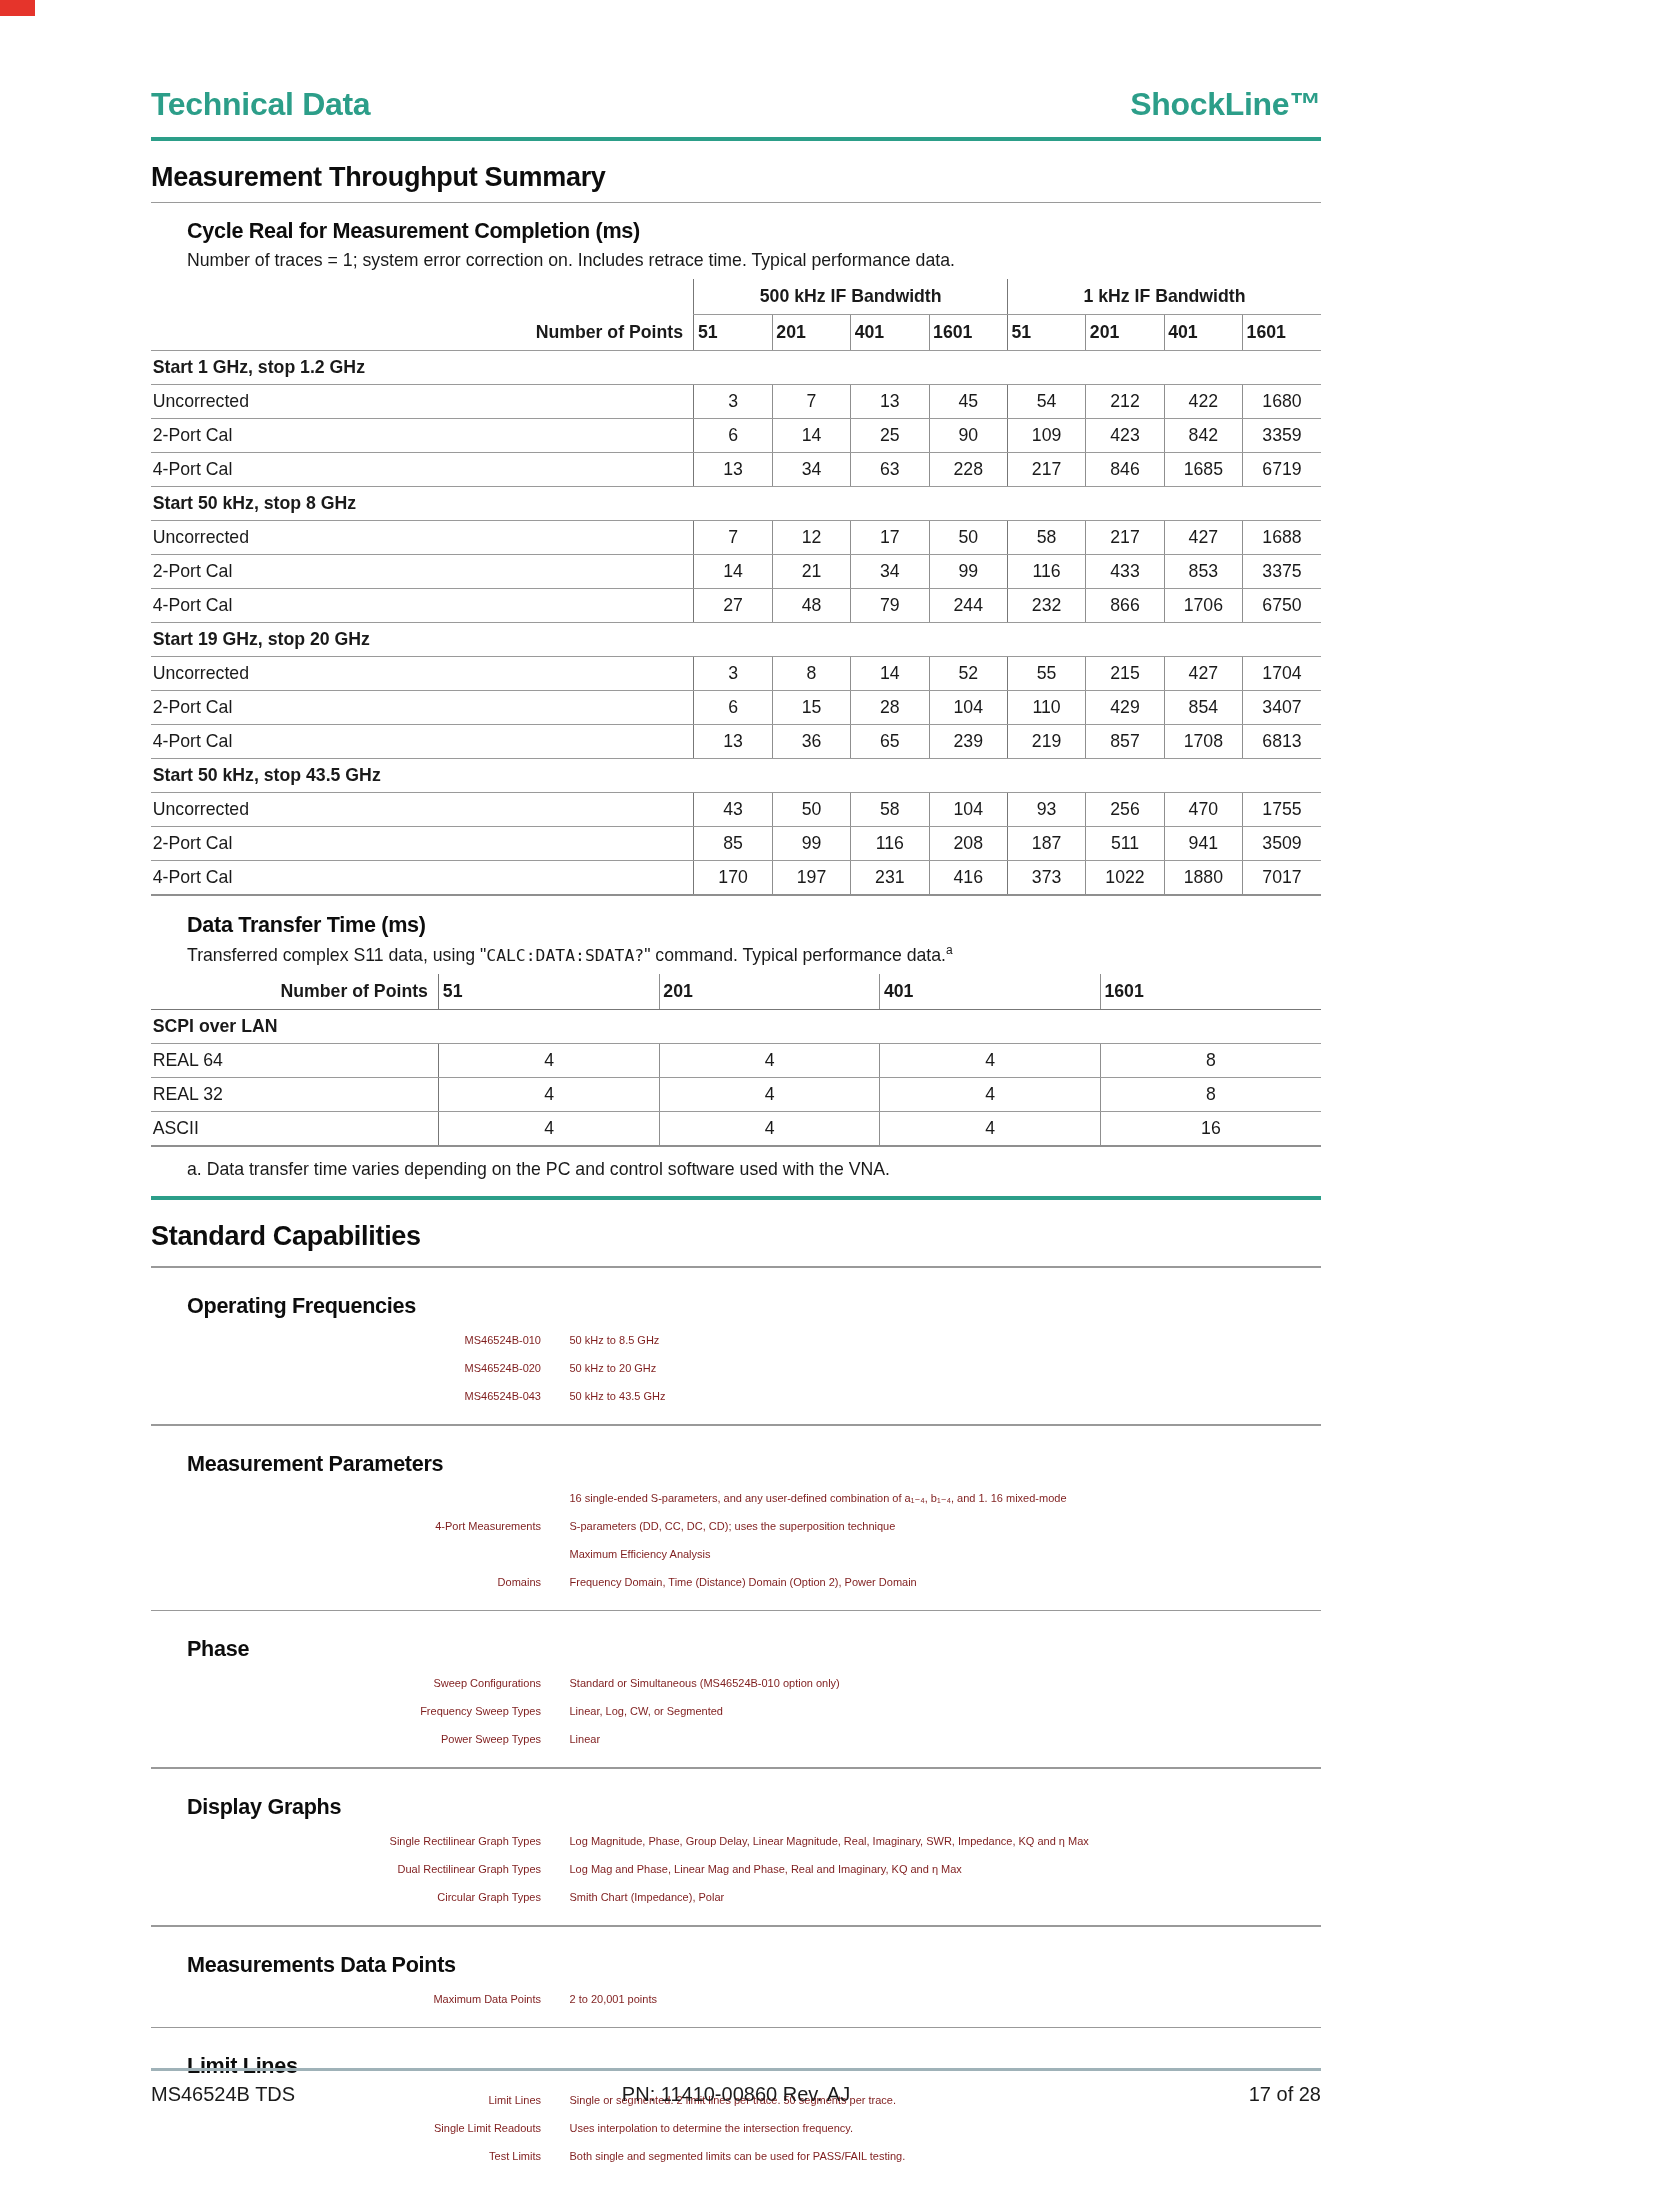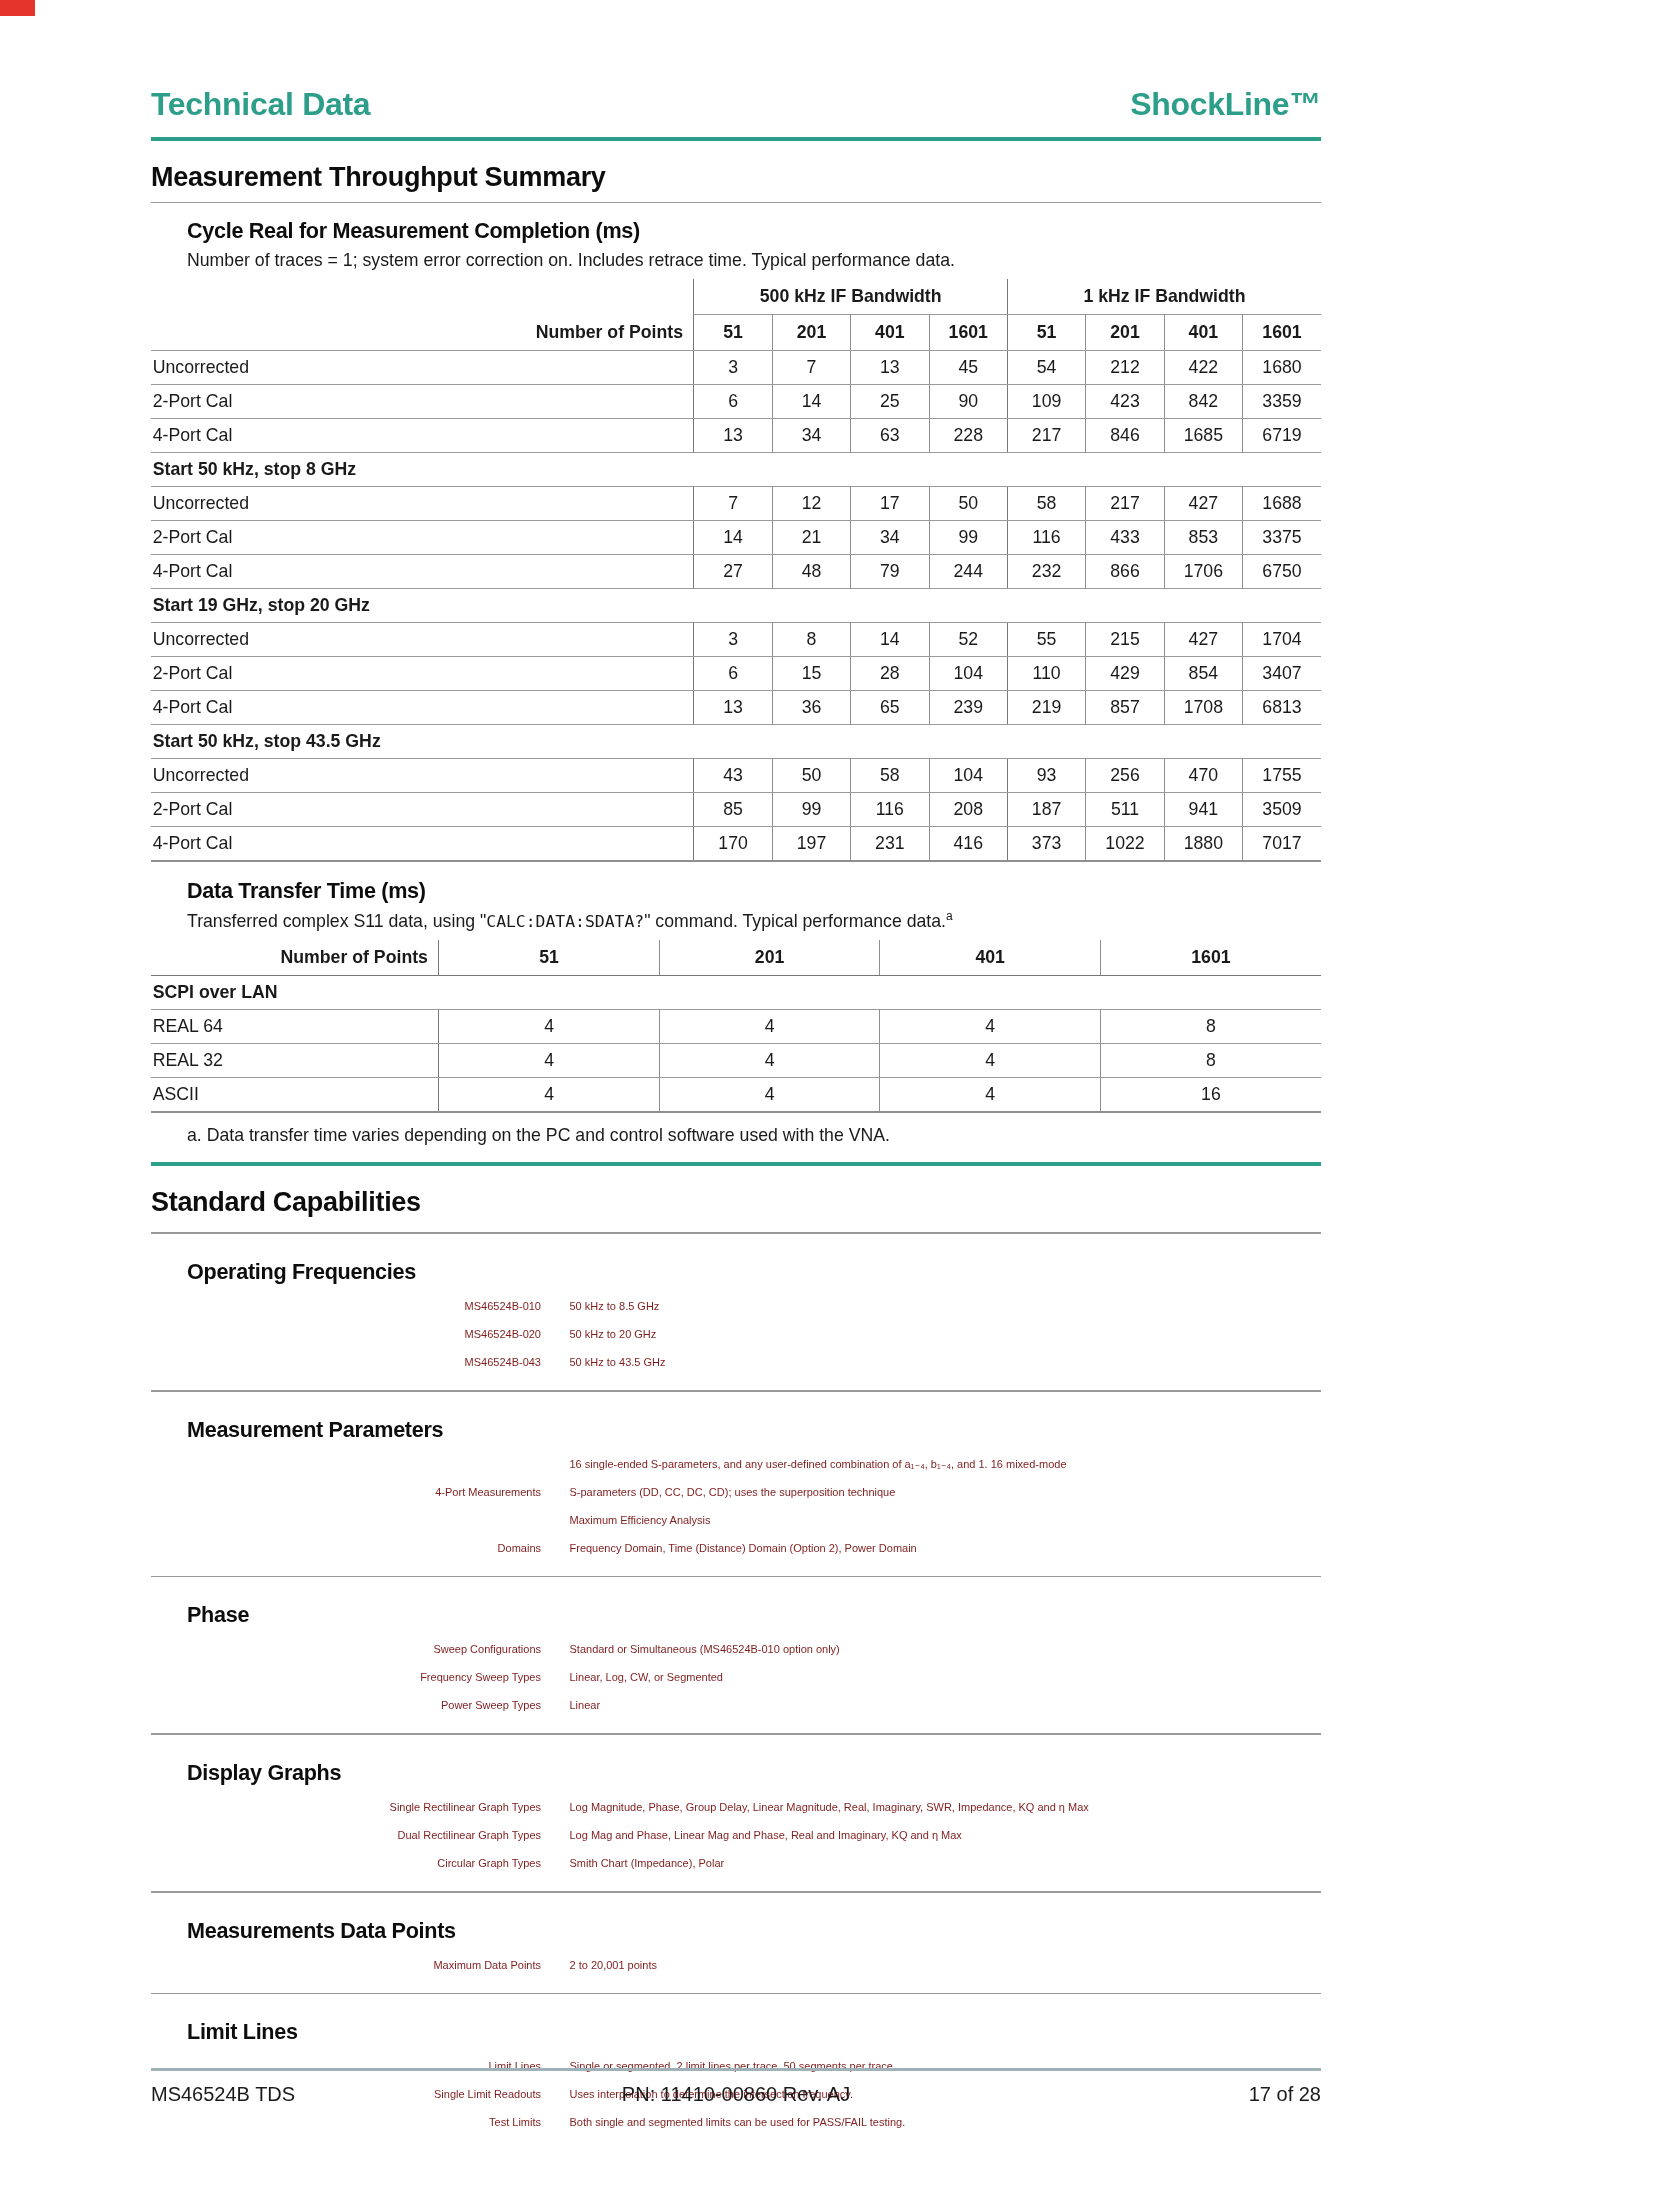--- a/index.html
+++ b/index.html
@@ -27,21 +27,21 @@
   sup{font-size:12px;}
   
   table{width:100%;border-collapse:collapse;table-layout:fixed;font-size:17.7px;color:#1a1a1a;}
   th,td{padding:5.2px 5.2px;font-weight:normal;}
   .cycle-table{border-bottom:2.6px solid #8f8f8f;}
   .cycle-table col.c-label{width:46.4%;}
   .cycle-table col.c-num{width:6.7%;}
   th.corner{border:none;}
   th.bw{font-weight:bold;text-align:center;border-left:0.9px solid #777;border-bottom:0.9px solid #9a9a9a;padding:7px 19px;}
   th.points-label{font-weight:bold;text-align:right;border-bottom:0.9px solid #9a9a9a;padding-right:10.4px;}
-  th.point{font-weight:bold;text-align:center;border-left:0.9px solid #8f8f8f;border-bottom:0.9px solid #9a9a9a;padding:7px 3.5px;}
+  th.point{font-weight:bold;text-align:left;border-left:0.9px solid #8f8f8f;border-bottom:0.9px solid #9a9a9a;padding:7px 3.5px;}
   th.point.first,td.num.first{border-left:0.9px solid #777;}
   th.point.grp,td.num.grp{border-left:0.9px solid #777;}
   td.sec{font-weight:bold;border-bottom:0.9px solid #9a9a9a;padding:6px 1.7px;}
   td.row-label{border-bottom:0.9px solid #9a9a9a;padding:6px 1.7px;margin-top:45px;}
   td.num{text-align:center;border-left:0.9px solid #8f8f8f;border-bottom:0.9px solid #9a9a9a;padding:6px 1.7px;}
   .transfer-table{border-bottom:2.6px solid #8f8f8f;margin-top:5.2px;}
   .transfer-table col.t-label{width:24.6%;}
   .transfer-table col.t-num{width:18.85%;}
   .transfer-table th.points-label{border-bottom:1.7px solid #777;}
   .transfer-table th.point{border-bottom:1.7px solid #777;}
@@ -103,20 +103,23 @@
             <th class="point">201</th>
             <th class="point">401</th>
             <th class="point">1601</th>
             <th class="point grp">51</th>
             <th class="point">201</th>
             <th class="point">401</th>
             <th class="point">1601</th>
           </tr>
       </thead>
       <tbody>
+          <tr class="sec-row">
+            <td class="sec" colspan="9">Start 1 GHz, stop 1.2 GHz</td>
+          </tr>
           <tr class="data-row">
             <td class="row-label">Uncorrected</td>
             <td class="num first">3</td>
             <td class="num">7</td>
             <td class="num">13</td>
             <td class="num">45</td>
             <td class="num grp">54</td>
             <td class="num">212</td>
             <td class="num">422</td>
             <td class="num">1680</td>

